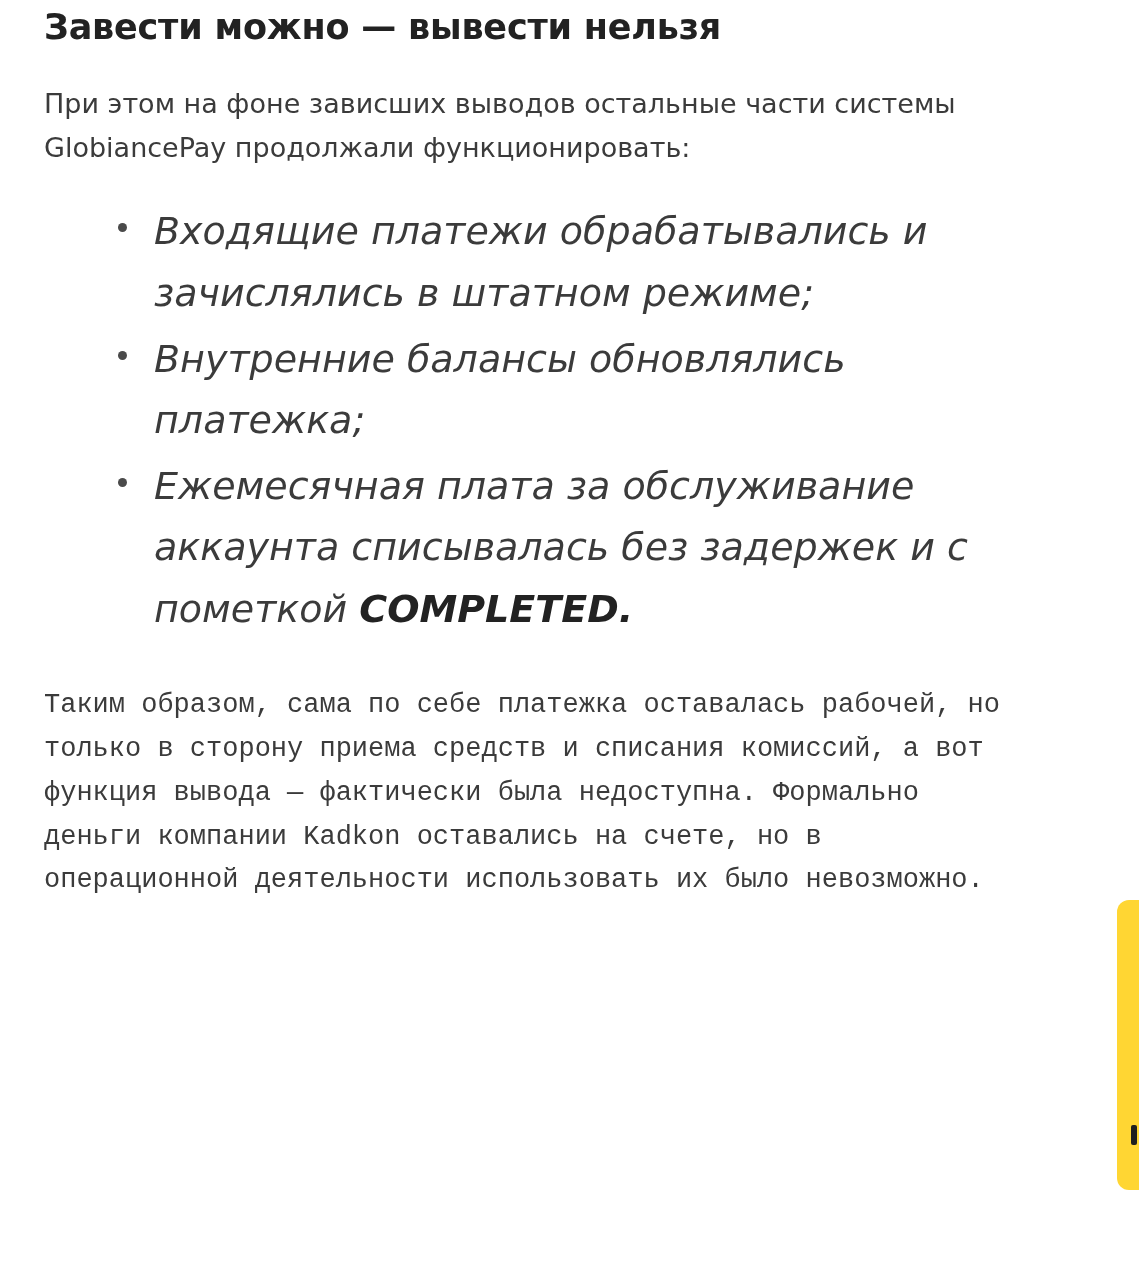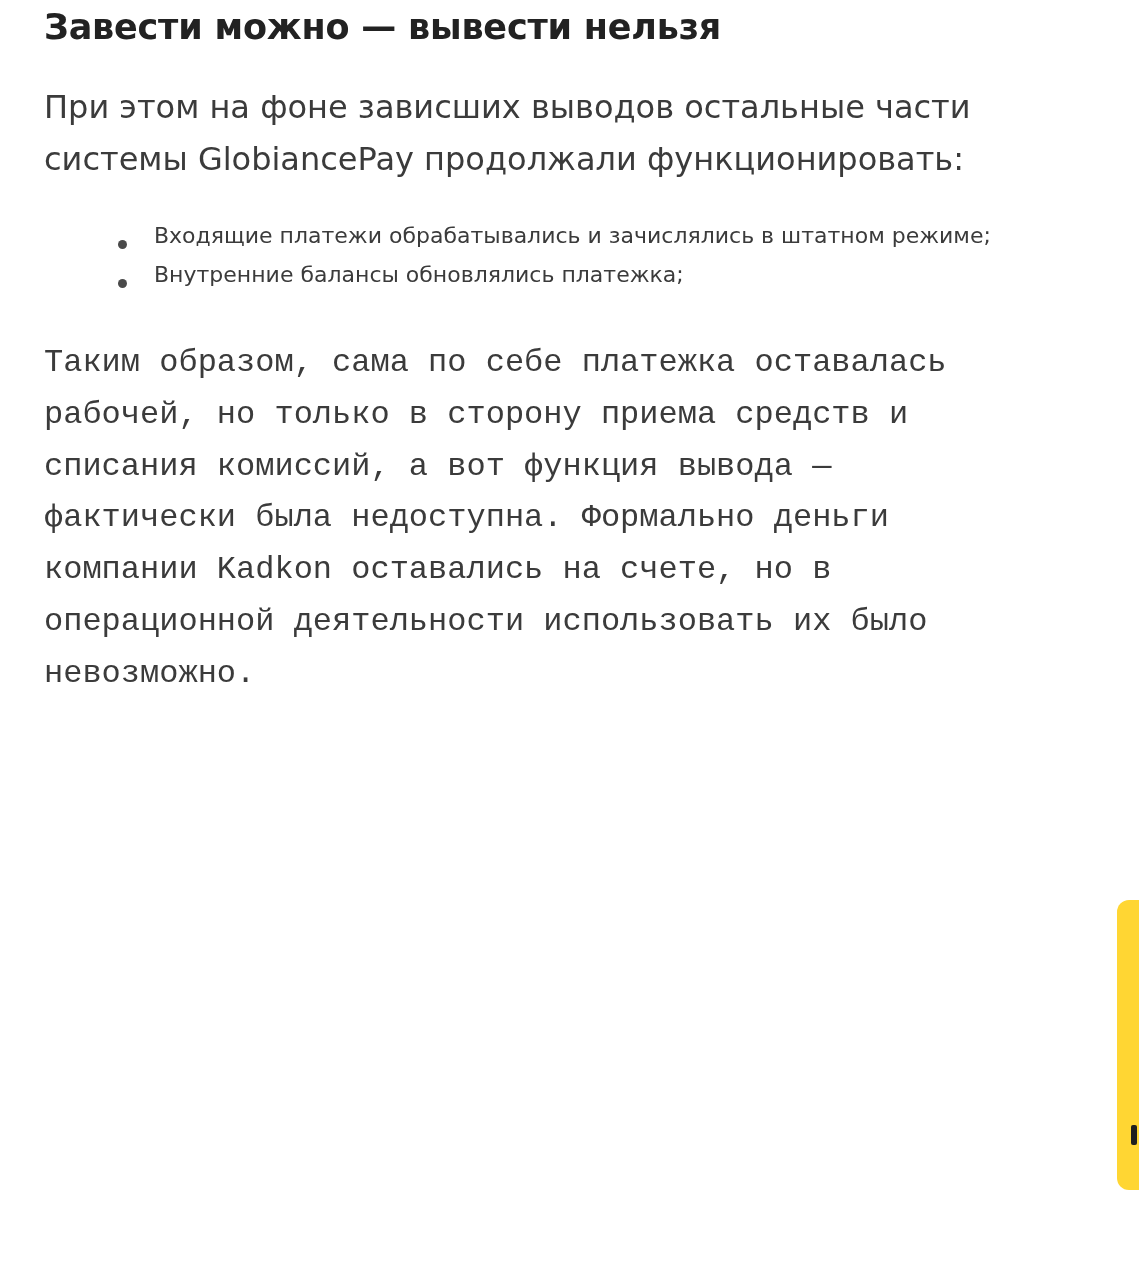--- a/index.html
+++ b/index.html
@@ -28,43 +28,44 @@
   .article-title {
     font-size: 35px;
     font-weight: bold;
     line-height: 1.2;
     color: #222222;
     margin: 0;
     padding-top: 6px;
     letter-spacing: -0.2px;
   }
   .para {
-    font-size: 32px;
+    font-size: 27px;
     line-height: 1.62;
     color: #3b3b3b;
     margin: 0;
     padding-top: 34px;
     max-width: 1060px;
   }
   .para.second {
     padding-top: 44px;
     font-family: Liberation Mono, monospace;
   }
   ul.bullets {
     margin: 0;
     padding: 32px 0 0 0;
     list-style: none;
   }
   ul.bullets li {
     position: relative;
-    font-size: 22px;
+    font-size: 38px;
     line-height: 1.62;
     color: #3b3b3b;
     padding-left: 110px;
     margin-bottom: 0px;
+    font-style: italic;
   }
   ul.bullets li + li {
     margin-top: 4px;
   }
   ul.bullets li::before {
     content: "";
     position: absolute;
     left: 74px;
     top: 22px;
     width: 9px;
@@ -105,20 +106,23 @@
 
   <p class="para">При этом на фоне зависших выводов остальные части системы GlobiancePay продолжали функционировать:</p>
 
   <ul class="bullets">
     <li>
       <span>Входящие платежи обрабатывались и зачислялись в штатном режиме;</span>
     </li>
     <li>
       <span>Внутренние балансы обновлялись платежка;</span>
     </li>
+    <li>
+      <span>Ежемесячная плата за обслуживание аккаунта списывалась без задержек и с пометкой </span><span class="bold-tag">COMPLETED.</span>
+    </li>
   </ul>
 
   <p class="para second">Таким образом, сама по себе платежка оставалась рабочей, но только в сторону приема средств и списания комиссий, а вот функция вывода — фактически была недоступна. Формально деньги компании Kadkon оставались на счете, но в операционной деятельности использовать их было невозможно.</p>
 
 </div>
 
 <div class="side-widget"></div>
 <div class="side-widget-mark"></div>
 
 </body></html>

